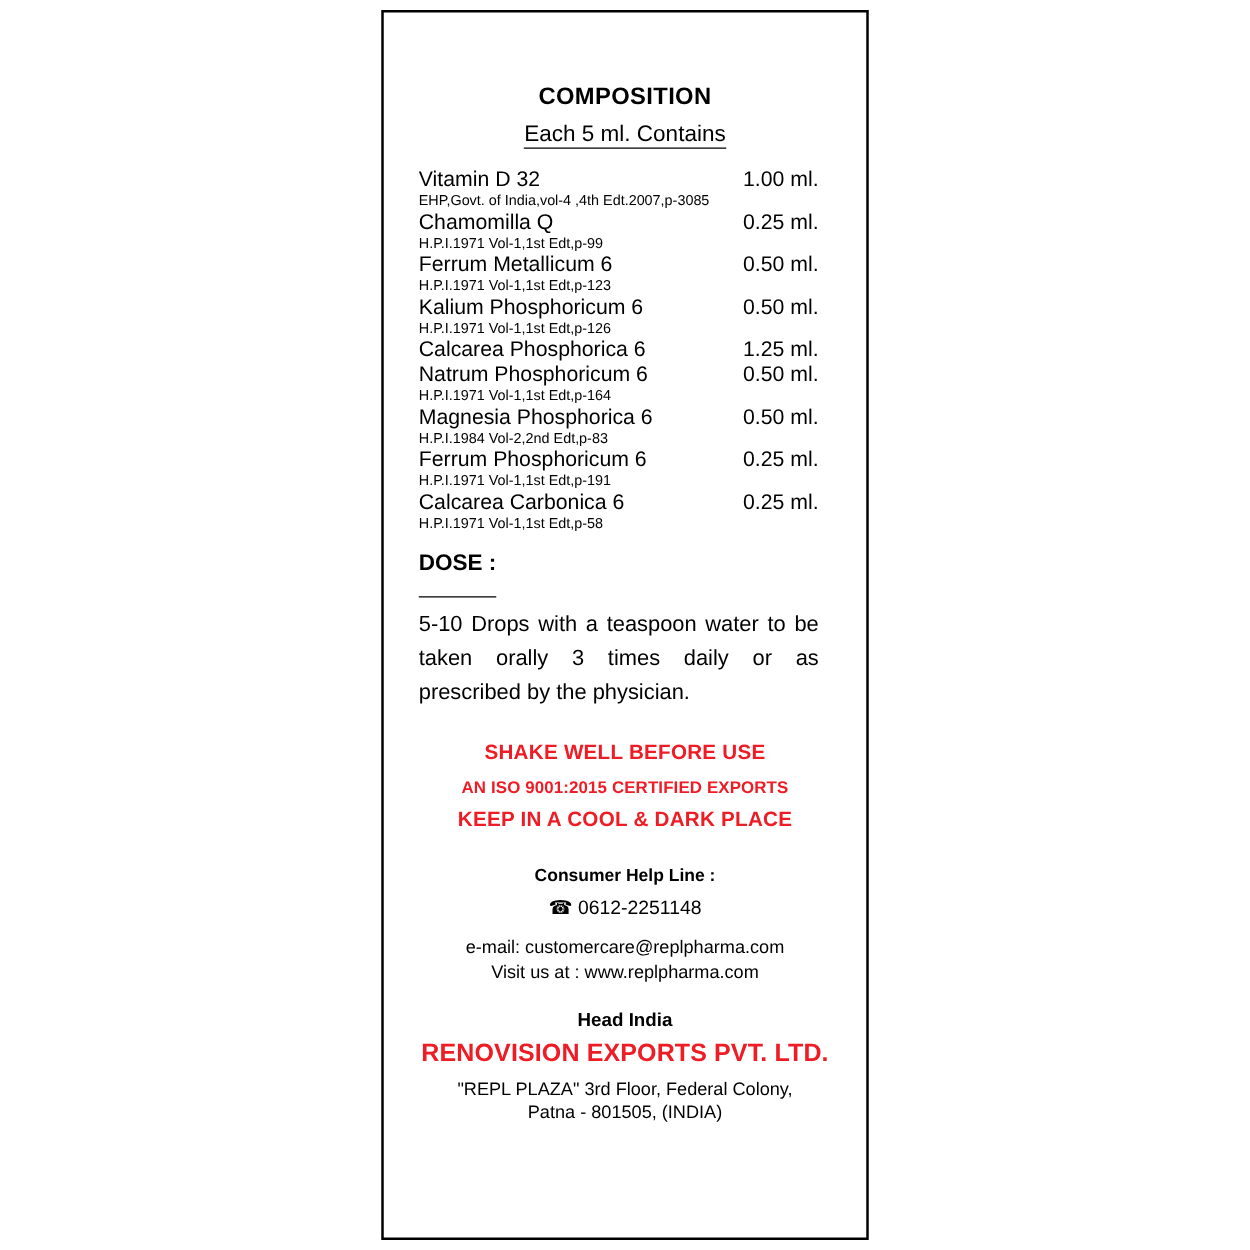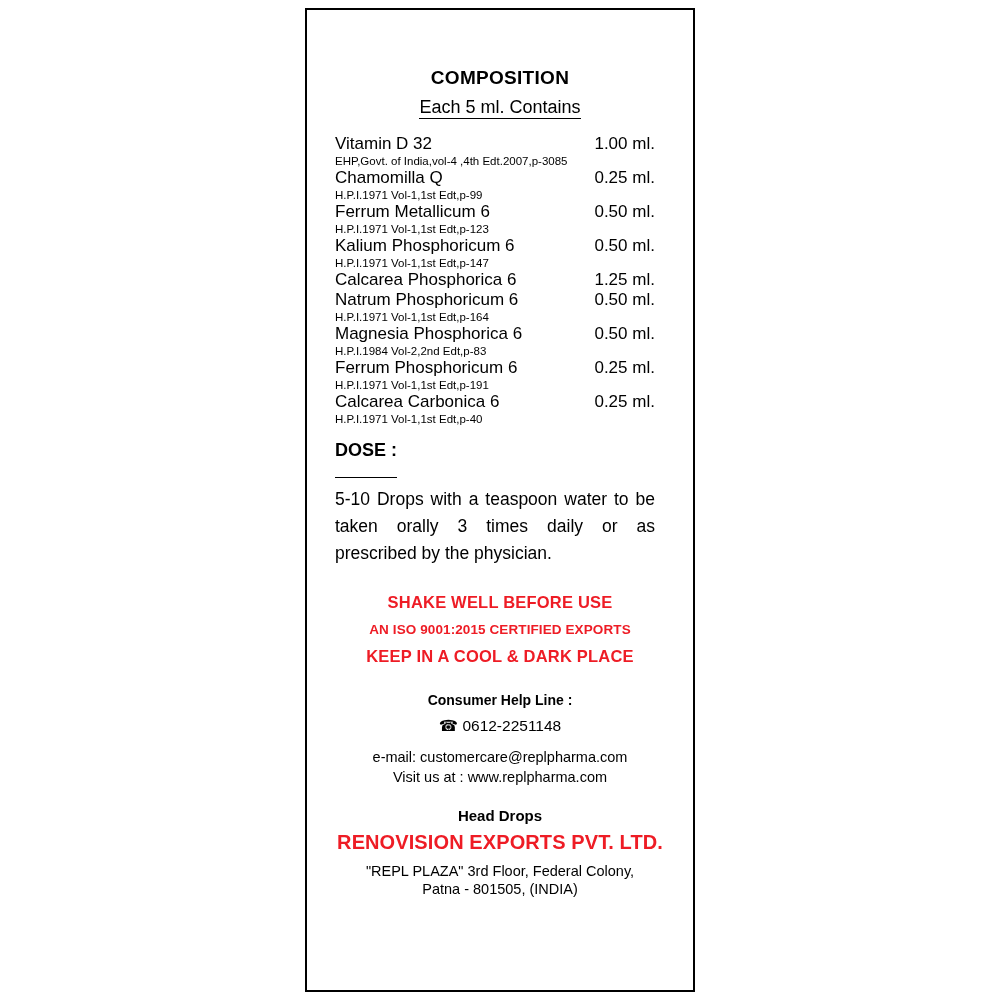--- a/index.html
+++ b/index.html
@@ -200,21 +200,21 @@
         </tr>
         <tr>
           <td class="ing-ref" colspan="2">H.P.I.1971 Vol-1,1st Edt,p-123</td>
         </tr>
 
         <tr>
           <td class="ing-name">Kalium Phosphoricum 6</td>
           <td class="ing-qty">0.50 ml.</td>
         </tr>
         <tr>
-          <td class="ing-ref" colspan="2">H.P.I.1971 Vol-1,1st Edt,p-147</td>
+          <td class="ing-ref" colspan="2">H.P.I.1971 Vol-1,1st Edt,p-126</td>
         </tr>
 
         <tr>
           <td class="ing-name">Calcarea Phosphorica 6</td>
           <td class="ing-qty">1.25 ml.</td>
         </tr>
 
         <tr>
           <td class="ing-name">Natrum Phosphoricum 6</td>
           <td class="ing-qty">0.50 ml.</td>
@@ -237,21 +237,21 @@
         </tr>
         <tr>
           <td class="ing-ref" colspan="2">H.P.I.1971 Vol-1,1st Edt,p-191</td>
         </tr>
 
         <tr>
           <td class="ing-name">Calcarea Carbonica 6</td>
           <td class="ing-qty">0.25 ml.</td>
         </tr>
         <tr>
-          <td class="ing-ref" colspan="2">H.P.I.1971 Vol-1,1st Edt,p-40</td>
+          <td class="ing-ref" colspan="2">H.P.I.1971 Vol-1,1st Edt,p-58</td>
         </tr>
       </tbody>
     </table>
 
     <div>
       <div class="dose-head">DOSE :</div>
       <div class="dose-body">5-10 Drops with a teaspoon water to be taken orally 3 times daily or as prescribed by the physician.</div>
     </div>
 
     <div class="red-block">
@@ -264,20 +264,20 @@
       <div class="helpline">Consumer Help Line :</div>
       <div class="phone">
         <span>☎</span>
         <span>0612-2251148</span>
       </div>
       <div class="email">e-mail: customercare@replpharma.com</div>
       <div class="website">Visit us at : www.replpharma.com</div>
     </div>
 
     <div>
-      <div class="head-office">Head Drops</div>
+      <div class="head-office">Head India</div>
       <div class="company">RENOVISION EXPORTS PVT. LTD.</div>
       <div class="addr1">"REPL PLAZA" 3rd Floor, Federal Colony,</div>
       <div class="addr2">Patna - 801505, (INDIA)</div>
     </div>
 
   </div>
 </div>
 
 </body></html>

